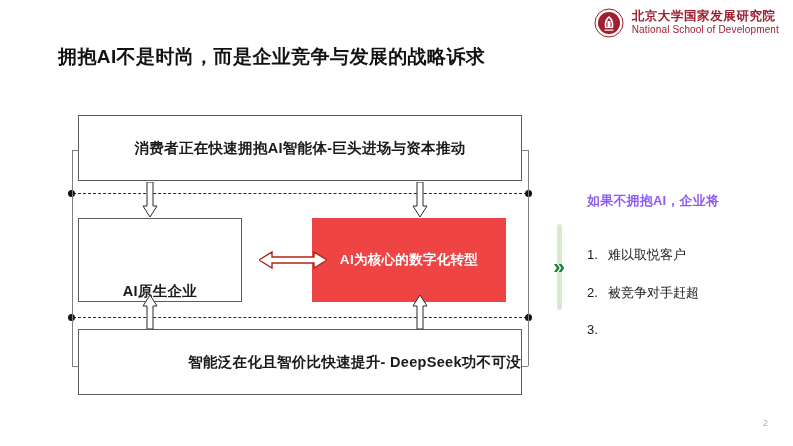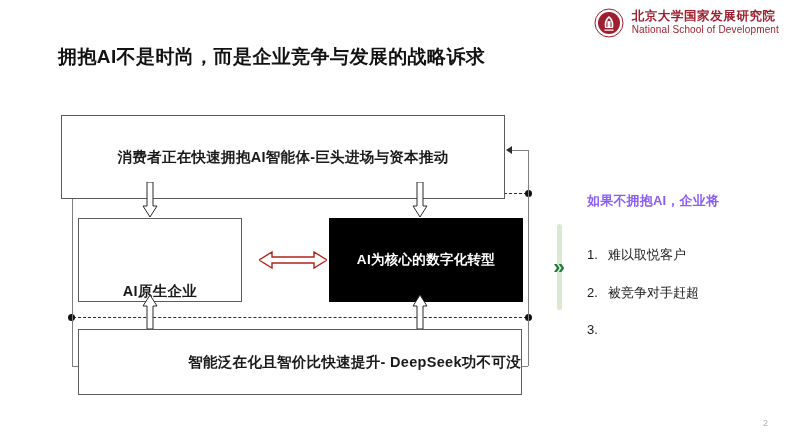--- a/index.html
+++ b/index.html
@@ -125,35 +125,35 @@
     display: flex;
     align-items: center;
     justify-content: center;
     text-align: center;
   }
   .box-outline {
     background: #ffffff;
     border: 1.4px solid #5b5b5b;
   }
   .box-top {
-    left: 1px; top: 5px;
-    width: 444px; height: 84px;
+    left: 18px; top: 5px;
+    width: 444px; height: 66px;
   }
   .box-bottom {
     left: 18px; top: 219px;
     width: 444px; height: 66px; justify-content: flex-end;
   }
   .box-left {
     left: 18px; top: 108px;
     width: 164px; height: 84px; align-items: flex-end;
   }
   .box-green {
-    left: 269px; top: 108px;
+    left: 252px; top: 108px;
     width: 194px; height: 84px;
-    background: #000000;
+    background: #ef4444;
     border: none;
   }
   .box-label {
     font-size: 14.5px;
     font-weight: bold;
     color: #1a1a1a;
     letter-spacing: 0.3px;
     white-space: nowrap;
   }
   .box-label.on-green { color: #ffffff; }

